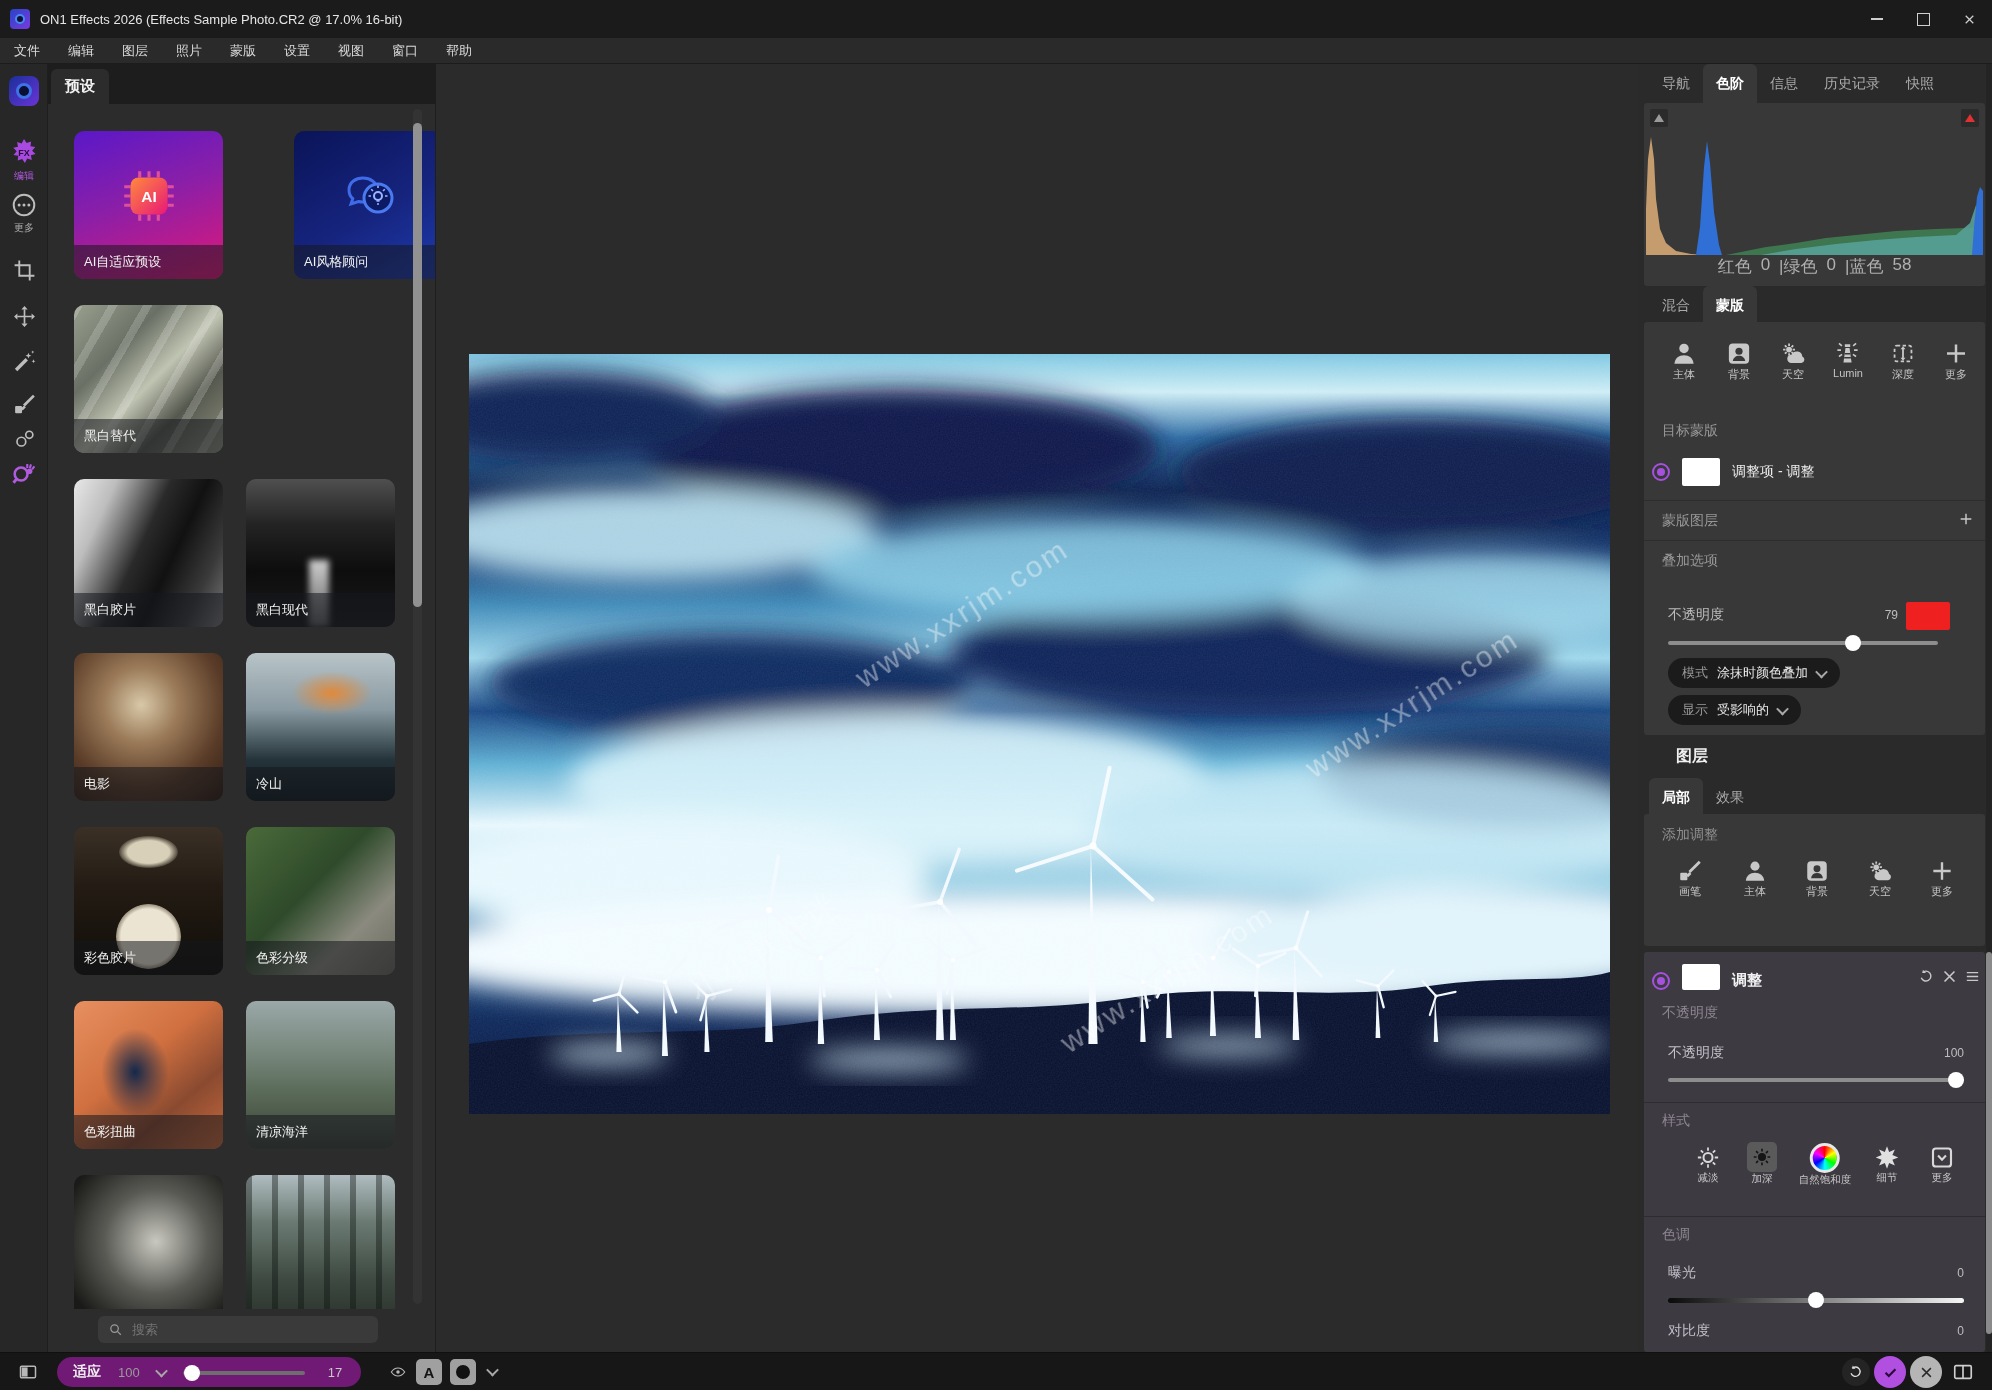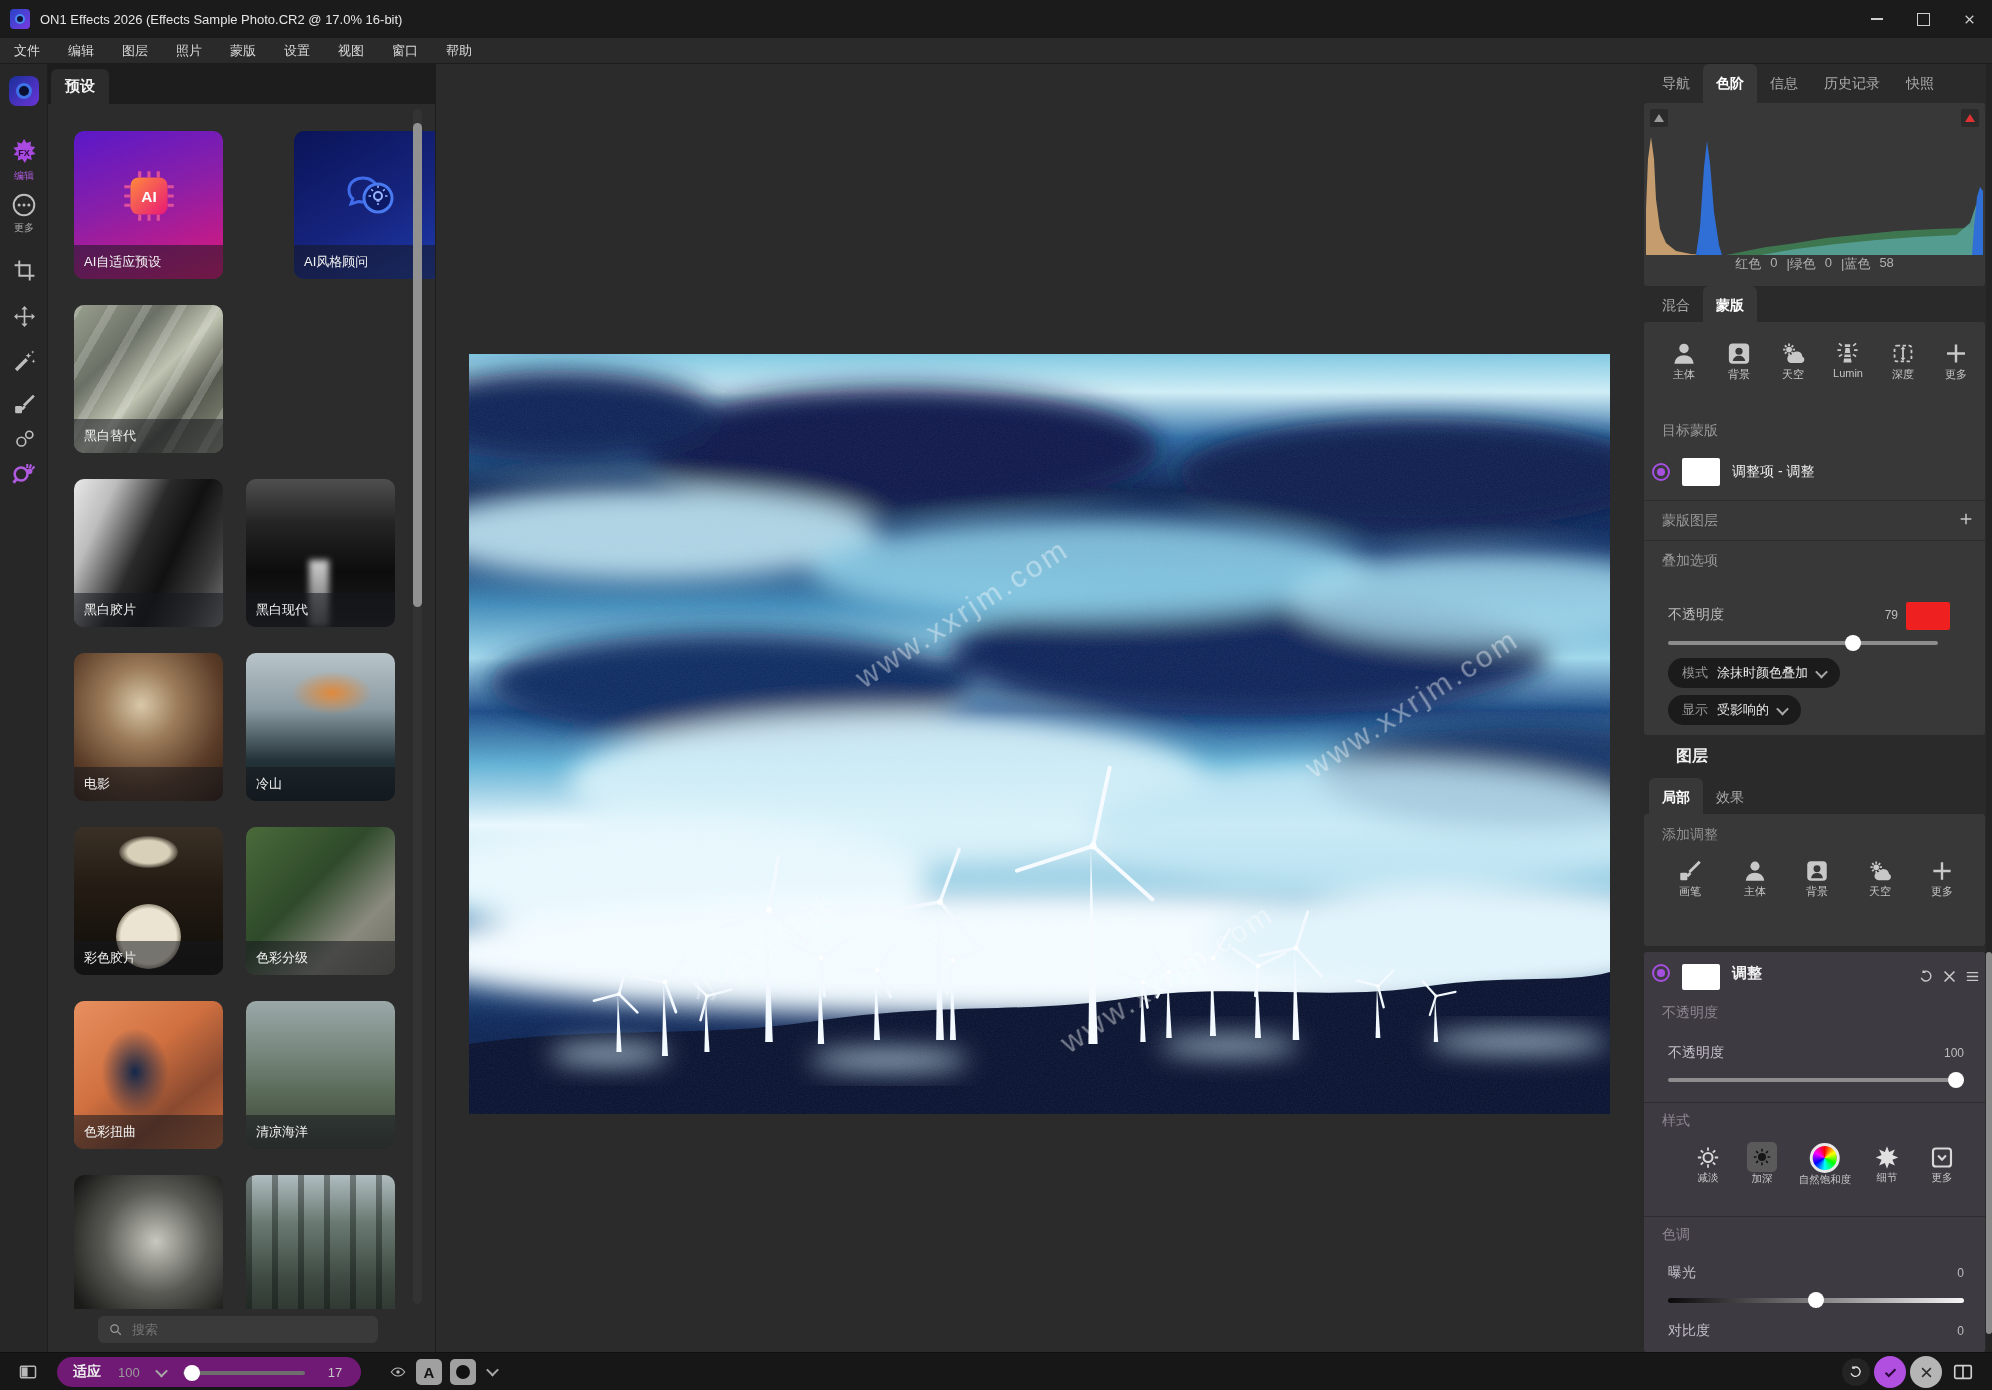--- a/index.html
+++ b/index.html
@@ -64,21 +64,21 @@
   .rightp{left:1639px;top:64px;width:353px;height:1288px;background:#2a2a2a;}
   .rtabs{position:absolute;left:10px;top:0;display:flex;height:39px;align-items:stretch;}
   .rtab{padding:0 13px;font-size:14px;color:#aaa;display:flex;align-items:center;}
   .rtab.active{background:#383838;border-radius:6px 6px 0 0;color:#fff;font-weight:bold;}
   .box{position:absolute;left:5px;width:341px;background:#383838;border-radius:3px;}
   .sechead{font-size:14px;color:#979797;}
   .divider{position:absolute;left:0;width:341px;height:1px;background:#2d2d2d;}
   .tribtn{position:absolute;width:18px;height:18px;background:#2b2b2b;border-radius:2px;display:flex;align-items:center;justify-content:center;}
   .triup{width:0;height:0;border-left:5px solid transparent;border-right:5px solid transparent;border-bottom:8px solid #9a9a9a;}
   .triup.red{border-bottom-color:#e03232;}
-  .stats{position:absolute;left:0;top:152px;width:100%;display:flex;justify-content:center;gap:9px;font-size:13px;color:#b0b0b0;}
+  .stats{position:absolute;left:0;top:152px;width:100%;display:flex;justify-content:center;gap:9px;font-size:17px;color:#b0b0b0;}
   .toolcol{position:absolute;display:flex;flex-direction:column;align-items:center;transform:translateX(-50%);color:#c8c8c8;}
   .toolcol .lbl{font-size:11px;color:#c4c4c4;white-space:nowrap;}
   .radio{width:14px;height:14px;border:2px solid #a650e0;border-radius:50%;position:relative;}
   .radio::after{content:"";position:absolute;inset:3px;background:#a650e0;border-radius:50%;}
   .swatchw{background:#fff;border-radius:2px;}
   .pill{position:absolute;display:inline-flex;align-items:center;gap:9px;background:#1b1b1b;border-radius:15px;height:30px;padding:0 14px;font-size:13px;}
   .chev{width:7px;height:7px;border-right:2px solid #a8a8a8;border-bottom:2px solid #a8a8a8;transform:rotate(45deg) translate(-1px,-1px);}
   .track{position:absolute;height:4px;border-radius:2px;background:#8d8d8d;}
   .knob{position:absolute;width:16px;height:16px;border-radius:50%;background:#fff;transform:translate(-50%,-50%);}
   .gradtrack{position:absolute;height:5px;border-radius:3px;background:linear-gradient(90deg,#0a0a0a,#f5f5f5);}
@@ -717,21 +717,21 @@
       </div>
       <div class="toolcol" style="left:298px;top:44px">
         <svg width="26" height="26">
             <use href="#i-plus"></use>
           </svg>
         <span class="lbl">更多</span>
       </div>
     </div>
 
     <div class="box adj" style="top:888px;height:400px">
-      <div class="abs" style="left:8px;top:12px;display:flex;align-items:flex-start;gap:12px">
+      <div class="abs" style="left:8px;top:12px;display:flex;align-items:flex-end;gap:12px">
         <div class="radio"></div>
         <div class="swatchw" style="width:38px;height:26px"></div>
         <span style="font-size:15px;font-weight:bold;color:#f2f2f2">调整</span>
       </div>
       <svg class="abs" style="left:274px;top:16px;color:#c8c8c8" width="17" height="17">
           <use href="#i-undo"></use>
         </svg>
       <svg class="abs" style="left:297px;top:16px;color:#c8c8c8" width="17" height="17">
           <use href="#i-close"></use>
         </svg>

